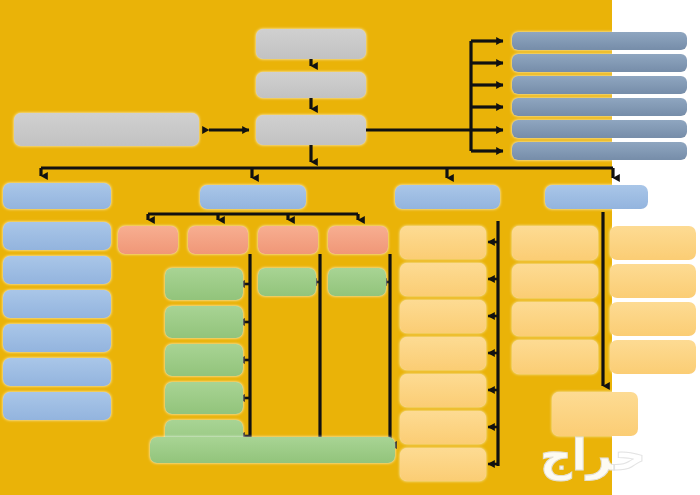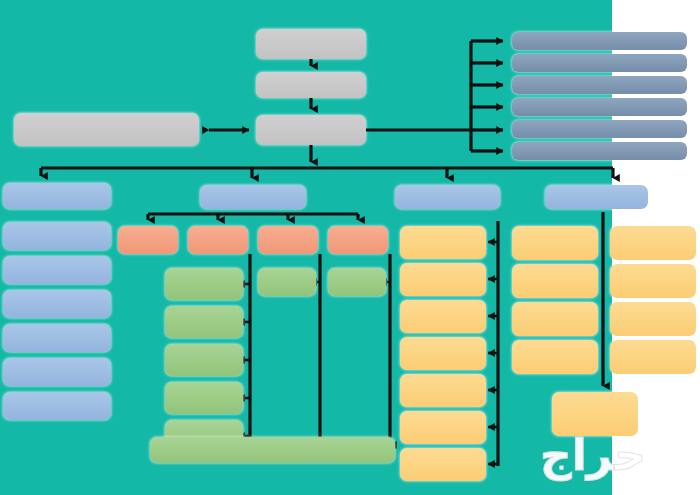--- a/index.html
+++ b/index.html
@@ -10,21 +10,21 @@
   body {
     width: 700px;
     height: 495px;
     font-family: "Liberation Sans", sans-serif;
     overflow: hidden;
   }
   #diagram-root {
     position: relative;
     width: 612px;
     height: 495px;
-    background: #14b8a6;
+    background: #eab308;
   }
   svg#flow-svg {
     position: absolute;
     top: 0;
     left: 0;
     width: 700px;
     height: 495px;
     display: block;
   }
   .node-rect {

